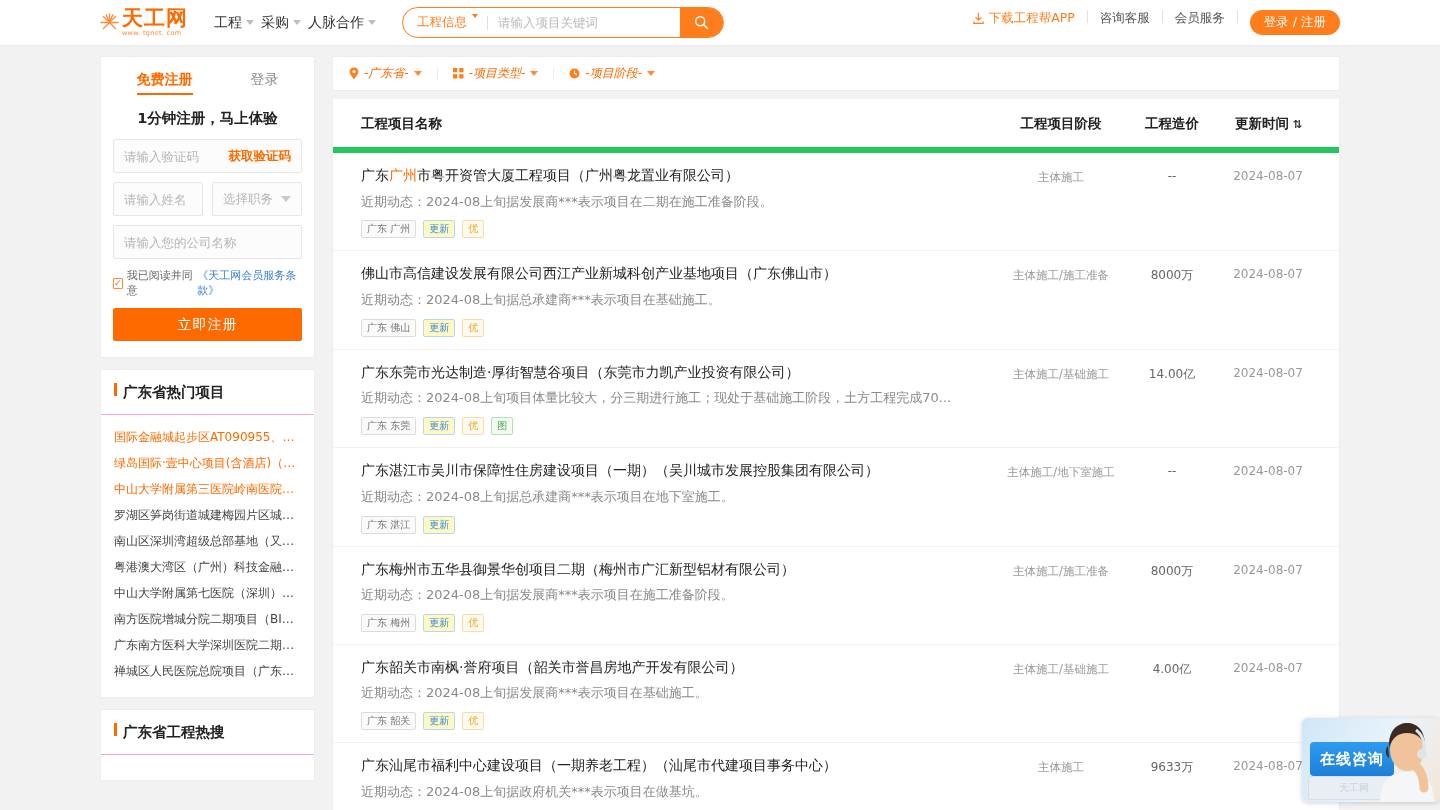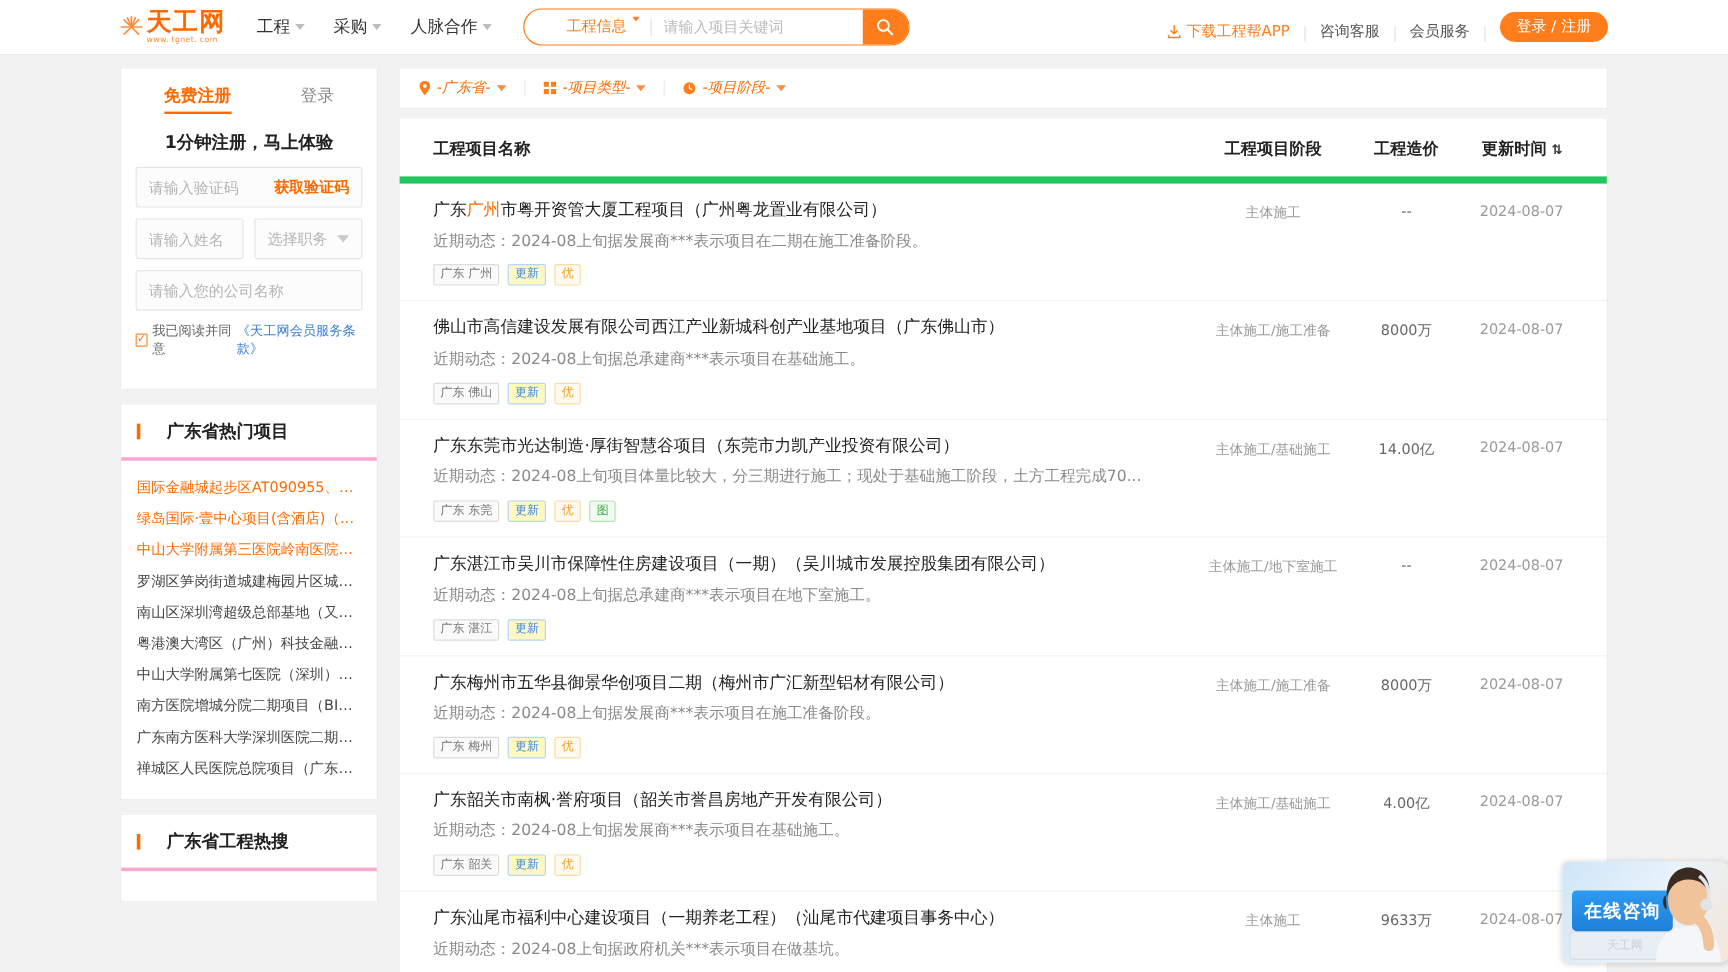--- a/index.html
+++ b/index.html
@@ -21,38 +21,38 @@
   }
   .hd-inner { width: 1240px; margin: 0 auto; display: flex; align-items: center; height: 46px; }
   .logo { display: flex; align-items: center; gap: 3px; flex: 0 0 auto; }
   .logo-burst { width: 19px; height: 19px; position: relative; }
   .logo-burst svg { display:block; }
   .logo-txt { display: flex; flex-direction: column; line-height: 1; }
   .logo-cn { font-size: 21px; font-weight: bold; color: #ff6a00; letter-spacing: 1px;
              font-family: "DejaVu Sans", sans-serif; }
   .logo-url { font-size: 6.5px; color: #ff8c3b; letter-spacing: .3px; margin-top: 1px; }
 
-  .nav { display: flex; align-items: center; margin-left: 26px; gap: 24px; }
+  .nav { display: flex; align-items: center; margin-left: 26px; gap: 7px; }
   .nav-item { display: flex; align-items: center; gap: 4px; font-size: 14px; color: #333; cursor: pointer; white-space: nowrap; }
   .caret { width: 0; height: 0; border-left: 4px solid transparent; border-right: 4px solid transparent;
            border-top: 5px solid #bdbdbd; }
 
   .search { margin-left: 26px; display: flex; align-items: center; height: 31px;
             border: 1px solid #ff7d1a; border-radius: 16px; overflow: hidden; width: 322px; background:#fff; }
   .search-cat { display: flex; align-items: flex-start; gap: 5px; padding: 0 9px 0 14px;
-                color: #ff7d1a; font-size: 12.5px; white-space: nowrap; cursor: pointer; margin-left: 21px; }
+                color: #ff7d1a; font-size: 12.5px; white-space: nowrap; cursor: pointer; }
   .search-cat .caret { border-top-color: #ff7d1a; border-left-width:3.5px; border-right-width:3.5px; border-top-width:4.5px;}
   .search-div { width: 1px; height: 14px; background: #e0e0e0; }
   .search-input { flex: 1; border: 0; outline: 0; padding: 0 10px; font-size: 12.5px; color: #333;
                   font-family: inherit; background: transparent; height: 100%; }
   .search-input::placeholder { color: #bbb; }
   .search-btn { width: 43px; height: 31px; background: #ff7d1a; border: 0; display: flex;
                 align-items: center; justify-content: center; cursor: pointer; }
 
-  .hd-right { margin-left: auto; display: flex; align-items: flex-end; gap: 0; }
+  .hd-right { margin-left: auto; display: flex; align-items: flex-start; gap: 0; }
   .hd-app { display: flex; align-items: center; gap: 4px; color: #ff7d1a; font-size: 12.5px;
             cursor: pointer; padding-right: 12px; white-space: nowrap;}
   .hd-sep { width: 1px; height: 13px; background: #e2e2e2; }
   .hd-link { font-size: 12.5px; color: #555; padding: 0 12px; cursor: pointer; white-space: nowrap; }
   .hd-login { margin-left: 12px; background: #ff7d1a; color: #fff; font-size: 12.5px;
               border-radius: 13px; padding: 4px 14px; cursor: pointer; white-space: nowrap;}
 
   
   .page { width: 1240px; margin: 0 auto; display: flex; gap: 17px; padding-top: 10px; }
   .left { width: 215px; flex: 0 0 215px; }
@@ -81,22 +81,22 @@
                border-top: 6px solid #c9c9c9; }
   .agree { display: flex; align-items: center; gap: 4px; font-size: 11px; color: #666; margin: 4px 0 10px; }
   .chk { width: 11px; height: 11px; border: 1px solid #ff8c3b; border-radius: 1px; display: flex;
          align-items: center; justify-content: center; color: #ff6a00; font-size: 9px; line-height: 1; cursor:pointer;}
   .agree-link { color: #3a7fd5; cursor: pointer; }
   .reg-btn { width: 100%; height: 33px; background: #ff6a00; color: #fff; border: 0; border-radius: 2px;
              font-size: 14px; font-family: inherit; cursor: pointer; letter-spacing: 1px; }
 
   
   .sec { margin-top: 11px; }
-  .sec-title { display: flex; align-items: center; gap: 22px; padding: 13px 13px 12px;
-               border-bottom: 3px solid #f9a8d4; }
+  .sec-title { display: flex; align-items: flex-start; gap: 6px; padding: 13px 13px 12px;
+               border-bottom: 1px solid #f9a8d4; }
   .sec-bar { width: 3px; height: 13px; background: #ff6a00; }
   .sec-title span { font-size: 14.5px; color: #222; font-weight: 600; }
   .sec-body { padding: 9px 13px 13px; }
   .hot-item { font-size: 12px; color: #444; line-height: 1; padding: 7px 0; cursor: pointer;
               white-space: nowrap; overflow: hidden; text-overflow: ellipsis; }
   .hot-item.hl { color: #ff6a00; }
 
   .tags { display: flex; flex-wrap: wrap; gap: 6px 13px; padding-top: 3px; }
 
   
@@ -257,20 +257,21 @@
       <div class="fld">
         <input placeholder="请输入您的公司名称" style="">
       </div>
 
       <div class="agree">
         <span class="chk">✓</span>
         <span>我已阅读并同意</span>
         <span class="agree-link">《天工网会员服务条款》</span>
       </div>
 
+      <button class="reg-btn">立即注册</button>
     </div>
 
     <div class="card sec">
       <div class="sec-title">
         <i class="sec-bar"></i>
         <span>广东省热门项目</span>
       </div>
       <div class="sec-body" id="hot-projects-list">
           <div class="hot-item hl">国际金融城起步区AT090955、AT09...</div>
           <div class="hot-item hl">绿岛国际·壹中心项目(含酒店)（深圳...</div>

